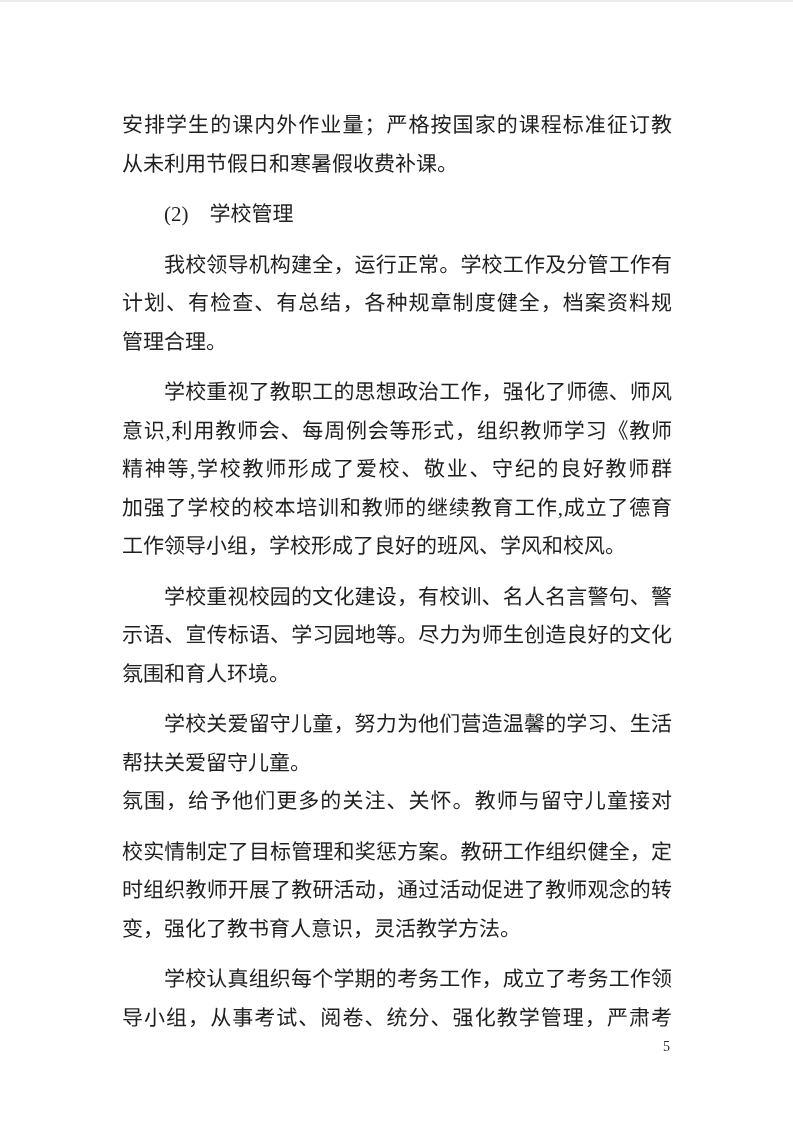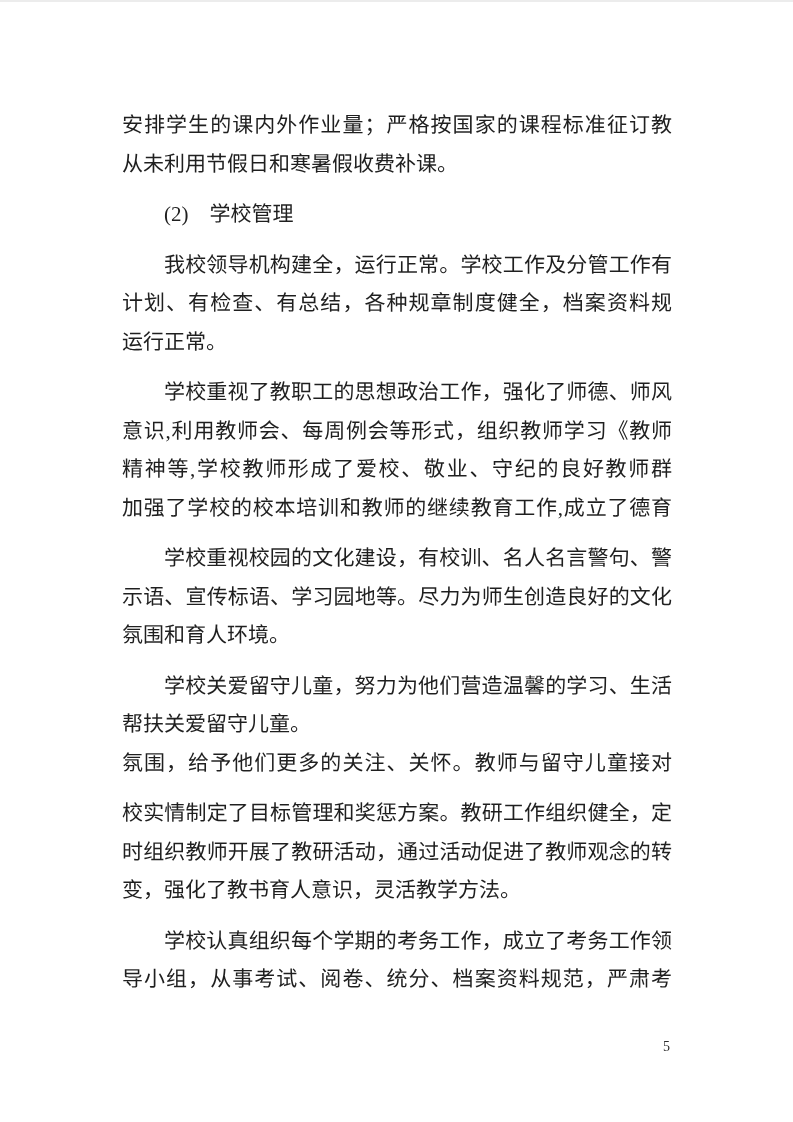--- a/index.html
+++ b/index.html
@@ -72,42 +72,43 @@
       <div class="paragraph">
         <div class="line j">安排学生的课内外作业量；严格按国家的课程标准征订教材；</div>
         <div class="line">从未利用节假日和寒暑假收费补课。</div>
       </div>
       <div class="paragraph">
         <div class="line ind">(2)　学校管理</div>
       </div>
       <div class="paragraph">
         <div class="line j ind">我校领导机构建全，运行正常。学校工作及分管工作有</div>
         <div class="line j">计划、有检查、有总结，各种规章制度健全，档案资料规范，</div>
-        <div class="line">运行正常。</div>
+        <div class="line">管理合理。</div>
       </div>
       <div class="paragraph">
         <div class="line j ind">学校重视了教职工的思想政治工作，强化了师德、师风</div>
         <div class="line j">意识,利用教师会、每周例会等形式，组织教师学习《教师职</div>
         <div class="line j">精神等,学校教师形成了爱校、敬业、守纪的良好教师群体。</div>
         <div class="line j">加强了学校的校本培训和教师的继续教育工作,成立了德育</div>
+        <div class="line">工作领导小组，学校形成了良好的班风、学风和校风。</div>
       </div>
       <div class="paragraph">
         <div class="line j ind">学校重视校园的文化建设，有校训、名人名言警句、警</div>
         <div class="line j">示语、宣传标语、学习园地等。尽力为师生创造良好的文化</div>
         <div class="line">氛围和育人环境。</div>
       </div>
       <div class="paragraph">
         <div class="line j ind">学校关爱留守儿童，努力为他们营造温馨的学习、生活</div>
         <div class="line">帮扶关爱留守儿童。</div>
         <div class="line j">氛围，给予他们更多的关注、关怀。教师与留守儿童接对子，</div>
       </div>
       <div class="paragraph">
         <div class="line j">校实情制定了目标管理和奖惩方案。教研工作组织健全，定</div>
         <div class="line j">时组织教师开展了教研活动，通过活动促进了教师观念的转</div>
         <div class="line">变，强化了教书育人意识，灵活教学方法。</div>
       </div>
       <div class="paragraph">
         <div class="line j ind">学校认真组织每个学期的考务工作，成立了考务工作领</div>
-        <div class="line j">导小组，从事考试、阅卷、统分、档案资料规范，严肃考</div>
+        <div class="line j">导小组，从事考试、阅卷、统分、强化教学管理，严肃考</div>
       </div>
     </div>
   <div class="page-number">5</div>
 </div>
 
 </body></html>

